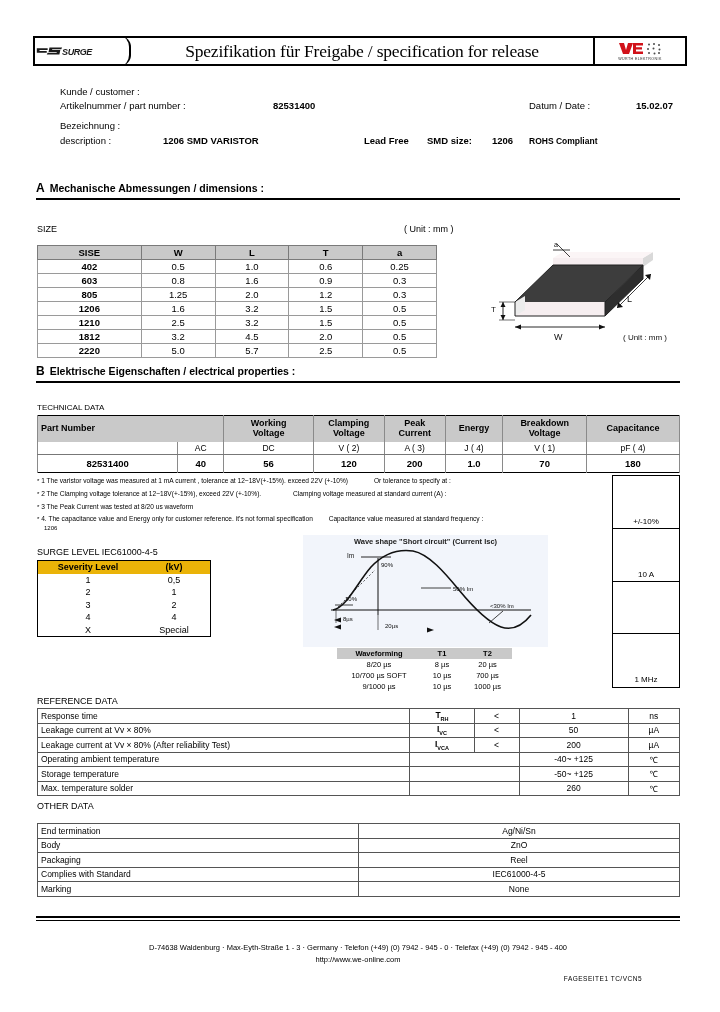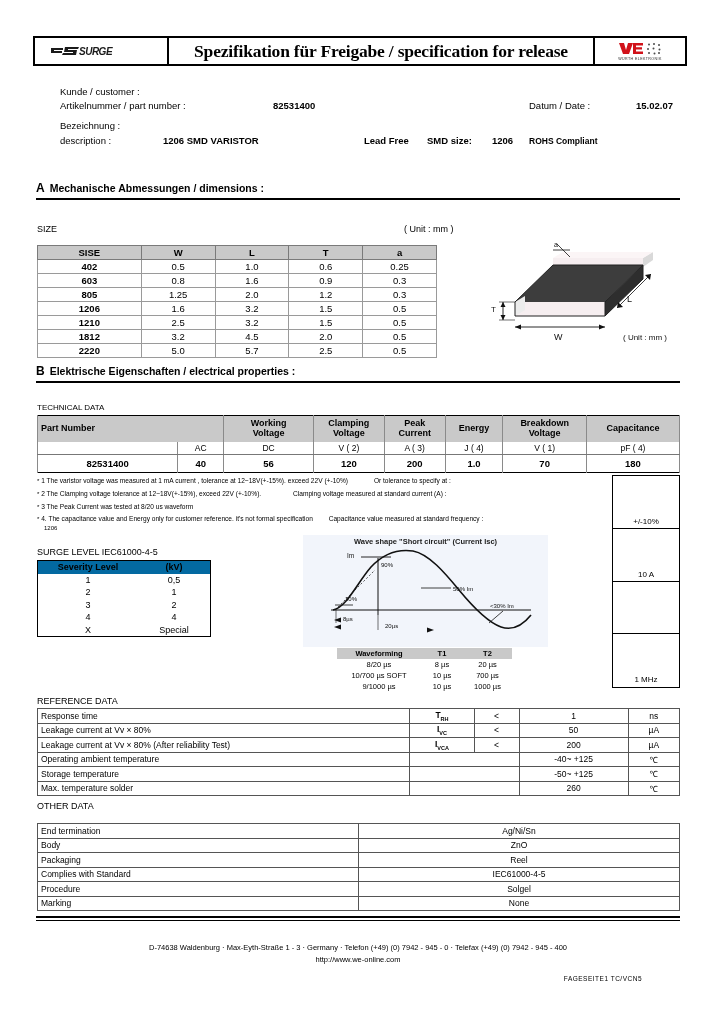--- a/index.html
+++ b/index.html
@@ -13,25 +13,25 @@
     overflow: hidden;
   }
   .page { position: absolute; left: 0; top: 0; width: 720px; height: 1012px; }
 
   
   .title-bar {
     position: absolute; left: 33px; top: 36px; width: 654px; height: 30px;
     border: 2px solid #000; display: flex; align-items: center;
   }
   .logo-surge {
-    width: 134px; height: 30px; display: flex; align-items: center;
-    justify-content: center; border-right: 2px solid #000;
+    width: 96px; height: 30px; display: flex; align-items: center;
+    justify-content: center; border-right: 2px solid #000; border-radius: 11px;
   }
   .title-main {
-    flex: 1; text-align: center; font-size: 17.5px; font-weight: bold;
+    flex: 1; text-align: center; font-size: 17.5px; font-weight: normal;
     font-family: "Liberation Serif", serif; letter-spacing: -0.2px;
   }
   .logo-we {
     width: 92px; height: 30px; position: relative; border-left: 2px solid #000;
     display: flex; flex-direction: column; align-items: center;
     justify-content: center;
   }
   .we-row { display: flex; align-items: center; gap: 2px; }
   .we-sub { font-size: 3.6px; letter-spacing: 0.4px; color: #222; margin-top: 1px; }
 
@@ -95,21 +95,21 @@
     height: 12.8px; border-bottom: 1px solid #000; font-size: 8px;
     text-align: center; line-height: 12.8px; margin-top: 40px;
   }
   .nb:last-child { border-bottom: none; }
   .notes-sub { position: absolute; left: 44px; top: 525px; font-size: 6px; }
 
   
   .surge-tbl { position: absolute; left: 37px; top: 560px; width: 174px; }
   .surge-tbl table { width: 100%; border: 1px solid #000; }
   .surge-tbl th {
-    background: #0369a1; border: none; font-size: 9px; font-weight: bold; height: 13px;
+    background: #eab308; border: none; font-size: 9px; font-weight: bold; height: 13px;
   }
   .surge-tbl td { border: none; font-size: 9px; height: 12.5px; text-align: center; }
 
   
   .wave {
     position: absolute; left: 303px; top: 535px; width: 245px; height: 112px;
     background: #f2f5fb;
   }
   .wave-cap {
     position: absolute; left: 0; top: 2px; width: 245px; text-align: center;
@@ -548,24 +548,20 @@
         </tr>
         <tr>
           <td class="lbl">Packaging</td>
           <td class="ctr">Reel</td>
         </tr>
         <tr>
           <td class="lbl">Complies with Standard</td>
           <td class="ctr">IEC61000-4-5</td>
         </tr>
         <tr>
-          <td class="lbl">Procedure</td>
-          <td class="ctr">Solgel</td>
-        </tr>
-        <tr>
           <td class="lbl">Marking</td>
           <td class="ctr">None</td>
         </tr>
       </tbody>
     </table>
   </div>
 
   <div class="footer-rule1"></div>
   <div class="footer-rule2"></div>
   <div class="footer-addr">D-74638 Waldenburg · Max-Eyth-Straße 1 - 3 · Germany · Telefon (+49) (0) 7942 - 945 - 0 · Telefax (+49) (0) 7942 - 945 - 400</div>

